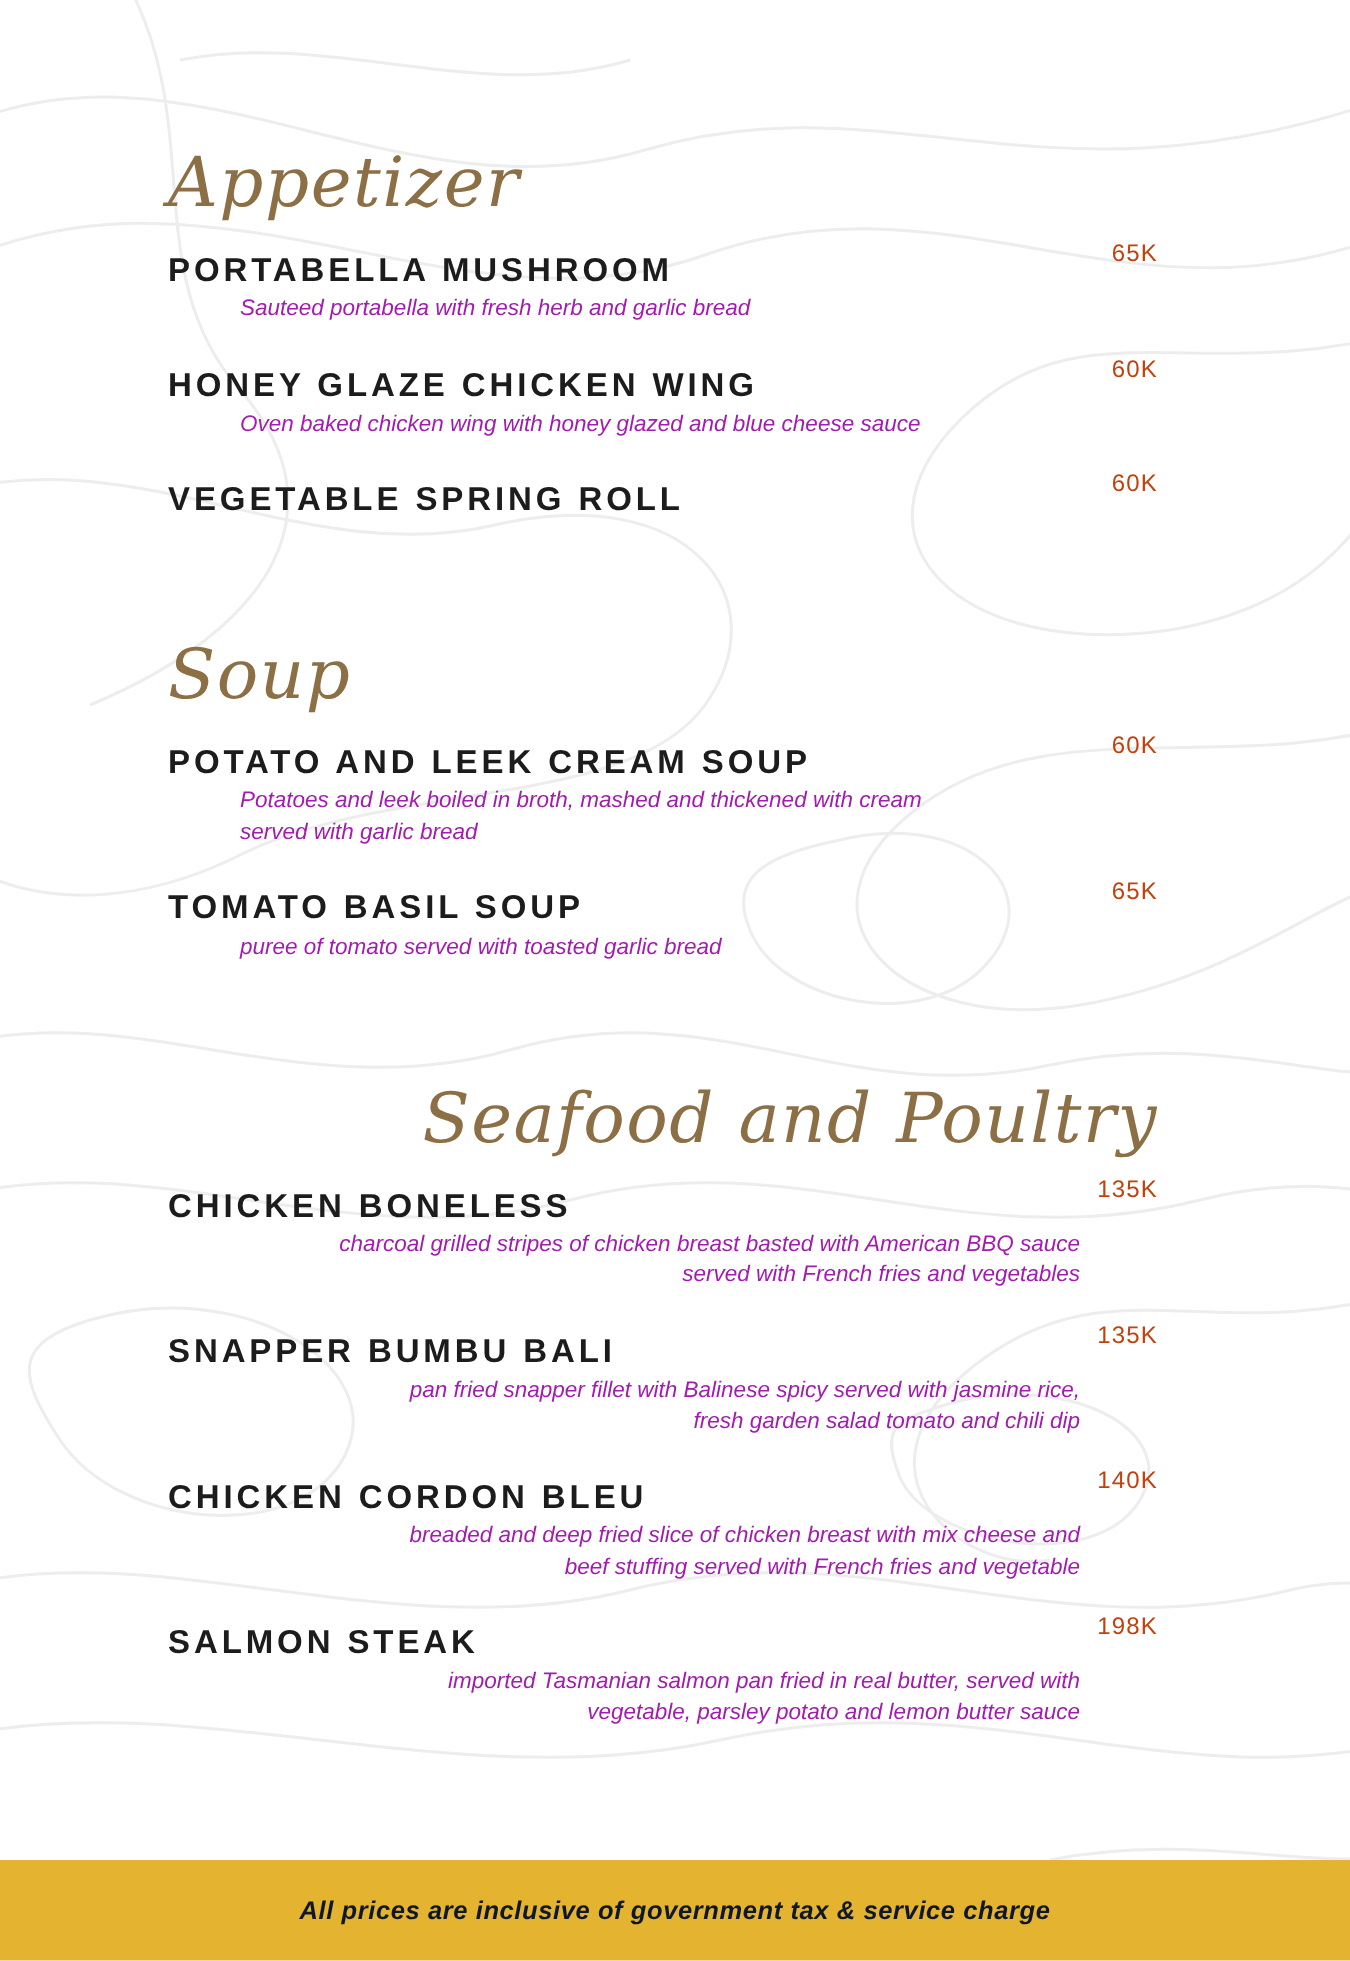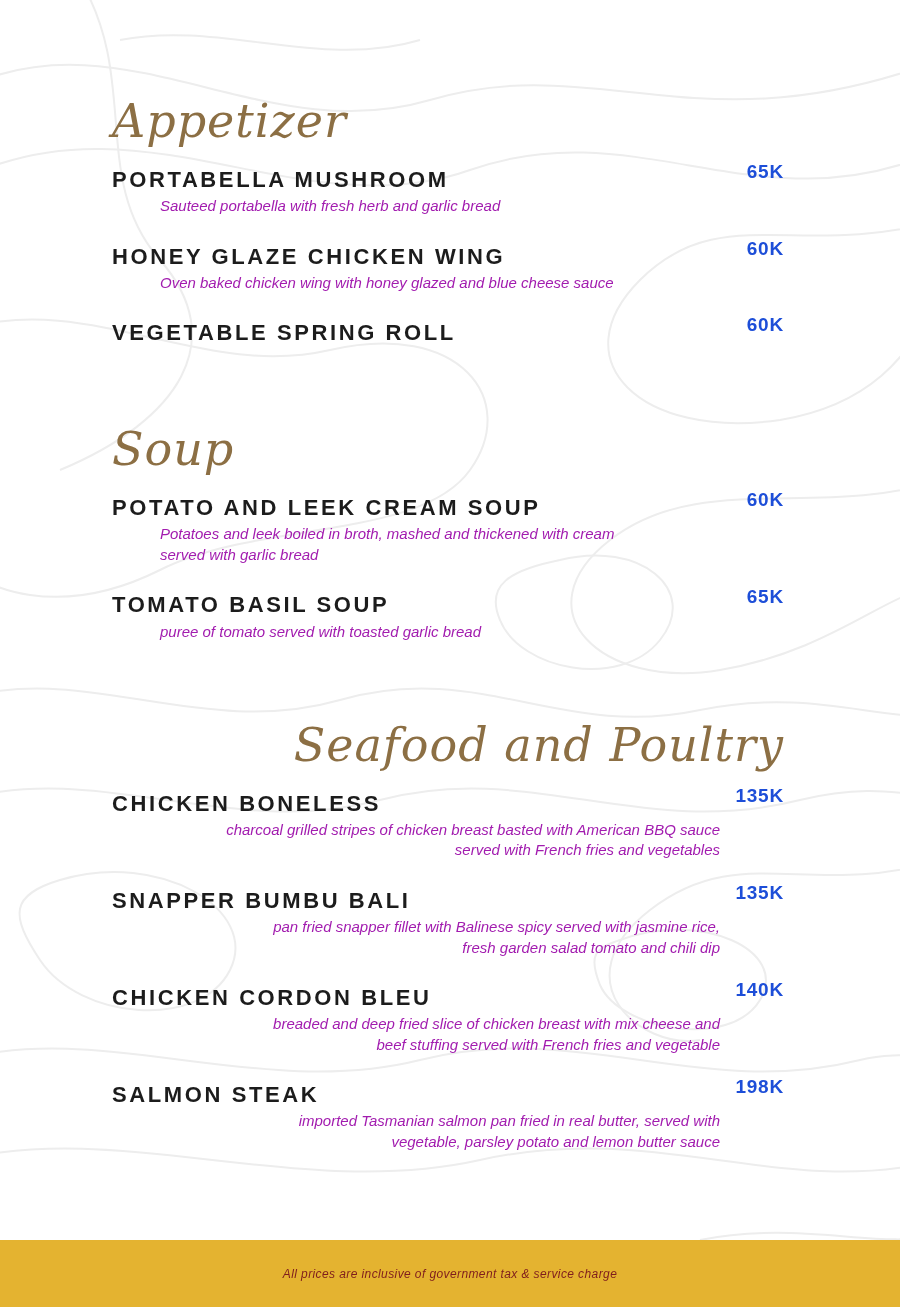--- a/index.html
+++ b/index.html
@@ -12,21 +12,21 @@
   }
   .contour-bg {
     position: absolute;
     top: 0; left: 0;
     width: 900px; height: 1307px;
     z-index: 0;
   }
   .menu {
     position: absolute;
     left: 112px;
-    right: 116px;
+    right: 128px;
     top: 0;
     z-index: 1;
   }
   .section-heading {
     font-family: "DejaVu Serif", serif;
     font-style: italic;
     font-weight: 400;
     font-size: 46px;
     line-height: 1.3;
     color: #8c6f44;
@@ -46,24 +46,24 @@
   }
   .item-name {
     font-size: 22px;
     font-weight: 700;
     letter-spacing: 2.6px;
     color: #1c1c1c;
     line-height: 1.3;
     text-transform: uppercase;
   }
   .item-price {
-    font-size: 19px;
-    font-weight: 700;
+    font-size: 16px;
+    font-weight: 400;
     letter-spacing: 0.8px;
-    color: #1d4ed8;
+    color: #c2410c;
     line-height: 1.3;
     transform: translateY(-6px);
     white-space: nowrap;
   }
   .item-desc {
     font-size: 15px;
     font-style: italic;
     color: #a21caf;
     line-height: 1.35;
     white-space: pre-line;
@@ -75,24 +75,24 @@
     position: absolute;
     left: 0; right: 0; bottom: 0;
     height: 67px;
     background: #e4b330;
     display: flex;
     align-items: center;
     justify-content: center;
     z-index: 2;
   }
   .footer-text {
-    font-size: 12px;
+    font-size: 17px;
     font-style: italic;
-    font-weight: 400;
-    color: #7f1d1d;
+    font-weight: 700;
+    color: #0f172a;
     letter-spacing: 0.4px;
   }
 </style>
 </head>
 <body>
 
 <svg class="contour-bg" viewBox="0 0 900 1307" fill="none" stroke="#ededed" stroke-width="2">
   <path d="M -40 90 C 120 10, 260 150, 430 100 C 600 50, 700 150, 940 60"></path>
   <path d="M -40 180 C 140 90, 300 230, 470 170 C 640 110, 760 230, 940 150"></path>
   <path d="M 80 -20 C 140 80, 90 180, 160 260 C 230 340, 180 420, 60 470"></path>

